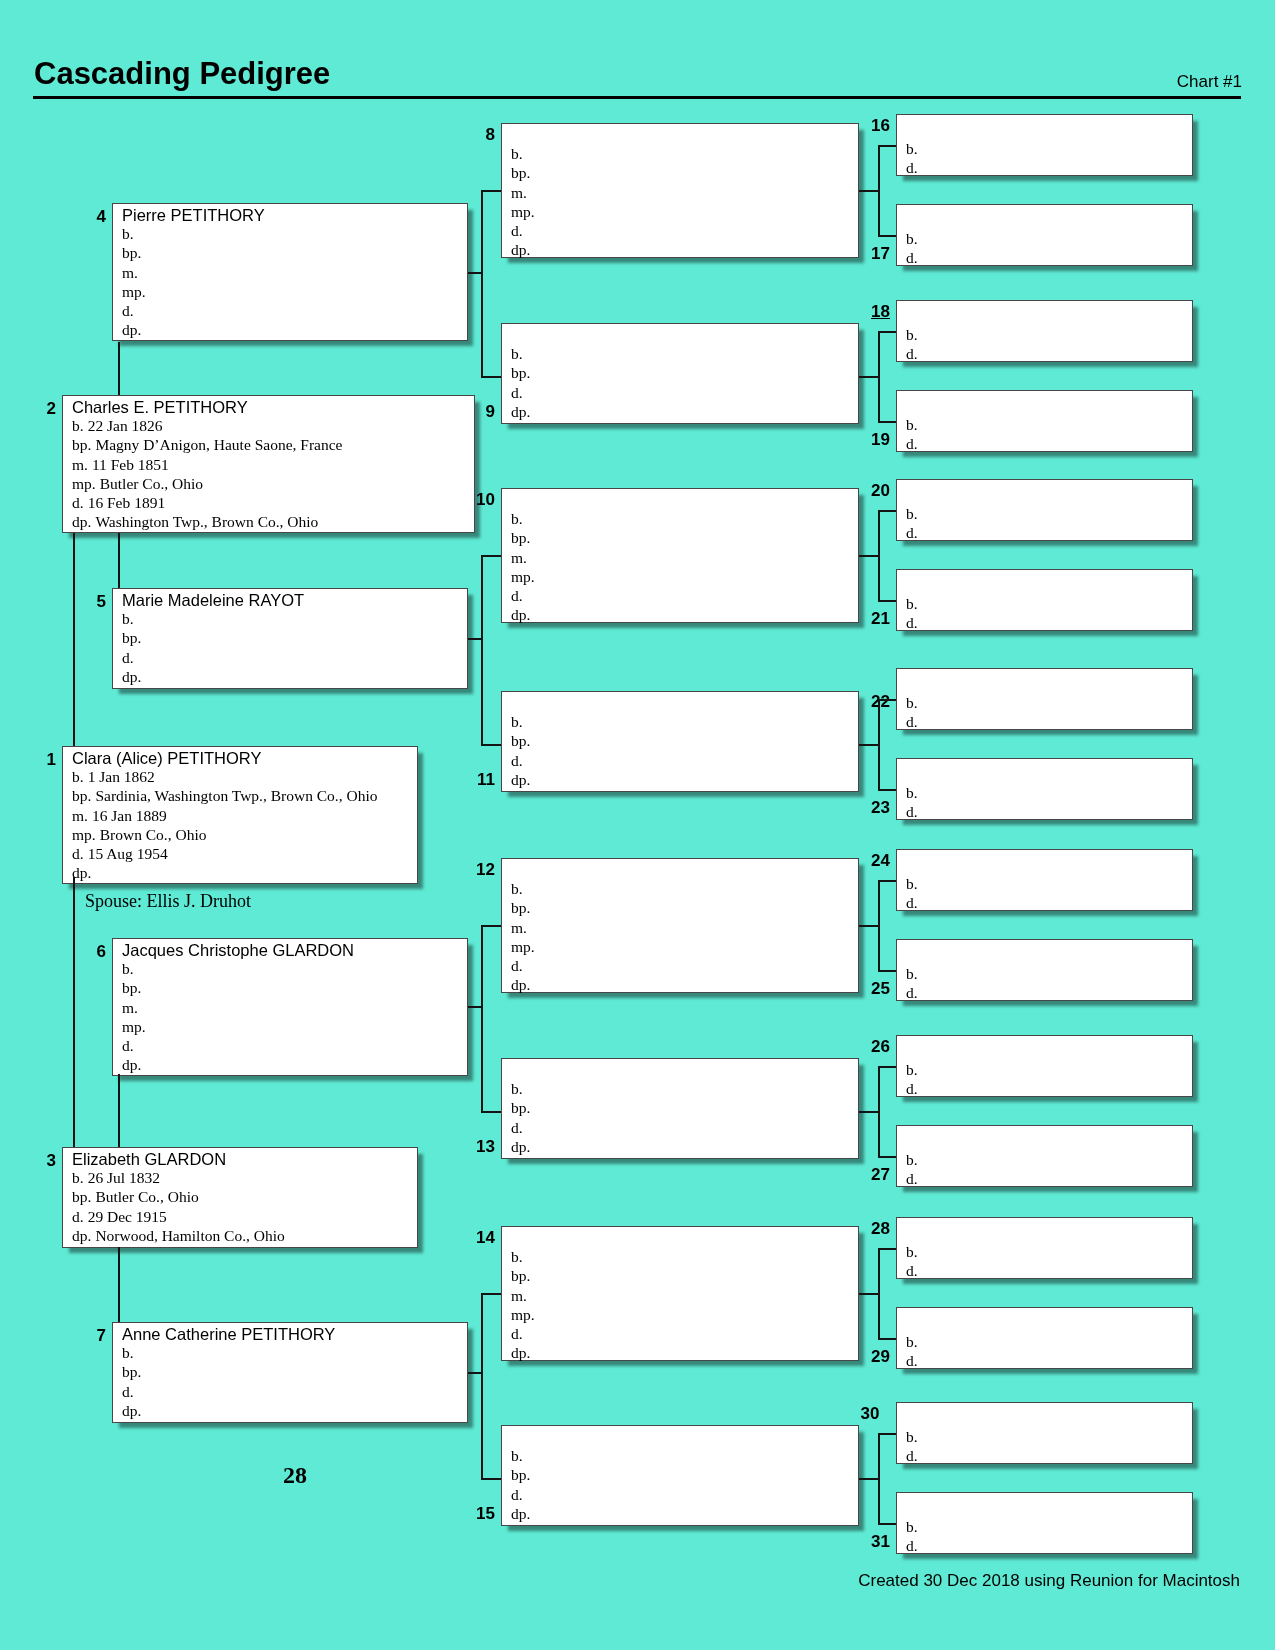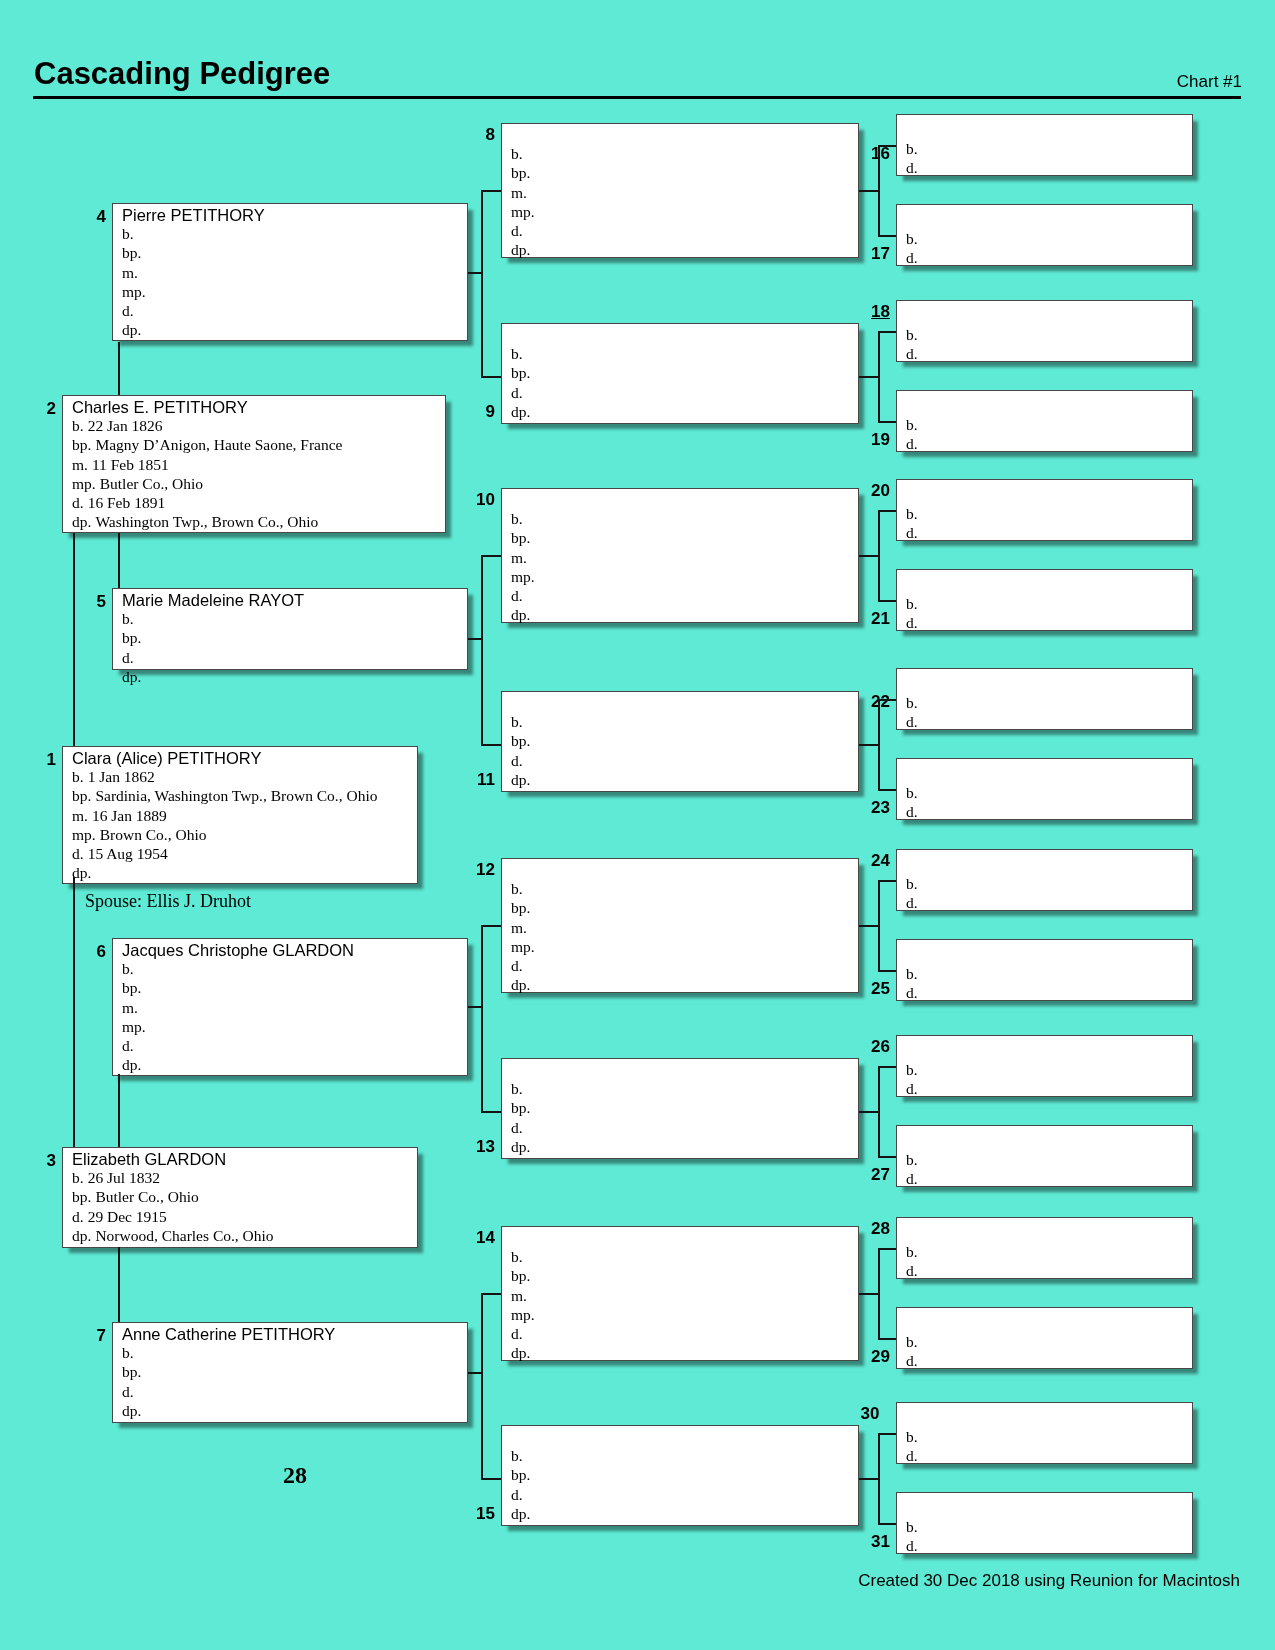--- a/index.html
+++ b/index.html
@@ -33,49 +33,49 @@
       <div class="pbox" style="left: 62px; top: 746px; width: 356px; height: 138px;">
         <div class="name">Clara (Alice) PETITHORY</div>
         <div class="field"><span class="lbl">b.</span><span>1 Jan 1862</span></div>
         <div class="field"><span class="lbl">bp.</span><span>Sardinia, Washington Twp., Brown Co., Ohio</span></div>
         <div class="field"><span class="lbl">m.</span><span>16 Jan 1889</span></div>
         <div class="field"><span class="lbl">mp.</span><span>Brown Co., Ohio</span></div>
         <div class="field"><span class="lbl">d.</span><span>15 Aug 1954</span></div>
         <div class="field"><span class="lbl">dp.</span><span></span></div>
       </div>
       <div class="num" style="left: 16px; top: 750px;">1</div>
-      <div class="pbox" style="left: 62px; top: 395px; width: 384px; height: 138px;">
+      <div class="pbox" style="left: 62px; top: 395px; width: 413px; height: 138px;">
         <div class="name">Charles E. PETITHORY</div>
         <div class="field"><span class="lbl">b.</span><span>22 Jan 1826</span></div>
         <div class="field"><span class="lbl">bp.</span><span>Magny D’Anigon, Haute Saone, France</span></div>
         <div class="field"><span class="lbl">m.</span><span>11 Feb 1851</span></div>
         <div class="field"><span class="lbl">mp.</span><span>Butler Co., Ohio</span></div>
         <div class="field"><span class="lbl">d.</span><span>16 Feb 1891</span></div>
         <div class="field"><span class="lbl">dp.</span><span>Washington Twp., Brown Co., Ohio</span></div>
       </div>
       <div class="num" style="left: 16px; top: 399px;">2</div>
       <div class="pbox" style="left: 62px; top: 1147px; width: 356px; height: 101px;">
         <div class="name">Elizabeth GLARDON</div>
         <div class="field"><span class="lbl">b.</span><span>26 Jul 1832</span></div>
         <div class="field"><span class="lbl">bp.</span><span>Butler Co., Ohio</span></div>
         <div class="field"><span class="lbl">d.</span><span>29 Dec 1915</span></div>
-        <div class="field"><span class="lbl">dp.</span><span>Norwood, Charles Co., Ohio</span></div>
+        <div class="field"><span class="lbl">dp.</span><span>Norwood, Hamilton Co., Ohio</span></div>
       </div>
       <div class="num" style="left: 16px; top: 1151px;">3</div>
       <div class="pbox" style="left: 112px; top: 203px; width: 356px; height: 138px;">
         <div class="name">Pierre PETITHORY</div>
         <div class="field"><span class="lbl">b.</span><span></span></div>
         <div class="field"><span class="lbl">bp.</span><span></span></div>
         <div class="field"><span class="lbl">m.</span><span></span></div>
         <div class="field"><span class="lbl">mp.</span><span></span></div>
         <div class="field"><span class="lbl">d.</span><span></span></div>
         <div class="field"><span class="lbl">dp.</span><span></span></div>
       </div>
       <div class="num" style="left: 66px; top: 207px;">4</div>
-      <div class="pbox" style="left: 112px; top: 588px; width: 356px; height: 82px;">
+      <div class="pbox" style="left: 112px; top: 588px; width: 356px; height: 101px;">
         <div class="name">Marie Madeleine RAYOT</div>
         <div class="field"><span class="lbl">b.</span><span></span></div>
         <div class="field"><span class="lbl">bp.</span><span></span></div>
         <div class="field"><span class="lbl">d.</span><span></span></div>
         <div class="field"><span class="lbl">dp.</span><span></span></div>
       </div>
       <div class="num" style="left: 66px; top: 592px;">5</div>
       <div class="pbox" style="left: 112px; top: 938px; width: 356px; height: 138px;">
         <div class="name">Jacques Christophe GLARDON</div>
         <div class="field"><span class="lbl">b.</span><span></span></div>
@@ -164,21 +164,21 @@
         <div class="field"><span class="lbl">bp.</span><span></span></div>
         <div class="field"><span class="lbl">d.</span><span></span></div>
         <div class="field"><span class="lbl">dp.</span><span></span></div>
       </div>
       <div class="num" style="left: 455px; top: 1504px;">15</div>
       <div class="pbox small" style="left: 896px; top: 114px; width: 297px; height: 62px;">
         <div class="name"></div>
         <div class="field"><span class="lbl">b.</span><span></span></div>
         <div class="field"><span class="lbl">d.</span><span></span></div>
       </div>
-      <div class="num" style="left: 850px; top: 116px; margin-top: 28px;">16</div>
+      <div class="num" style="left: 850px; top: 116px;">16</div>
       <div class="pbox small" style="left: 896px; top: 204px; width: 297px; height: 62px;">
         <div class="name"></div>
         <div class="field"><span class="lbl">b.</span><span></span></div>
         <div class="field"><span class="lbl">d.</span><span></span></div>
       </div>
       <div class="num" style="left: 850px; top: 244px;">17</div>
       <div class="pbox small" style="left: 896px; top: 300px; width: 297px; height: 62px;">
         <div class="name"></div>
         <div class="field"><span class="lbl">b.</span><span></span></div>
         <div class="field"><span class="lbl">d.</span><span></span></div>

